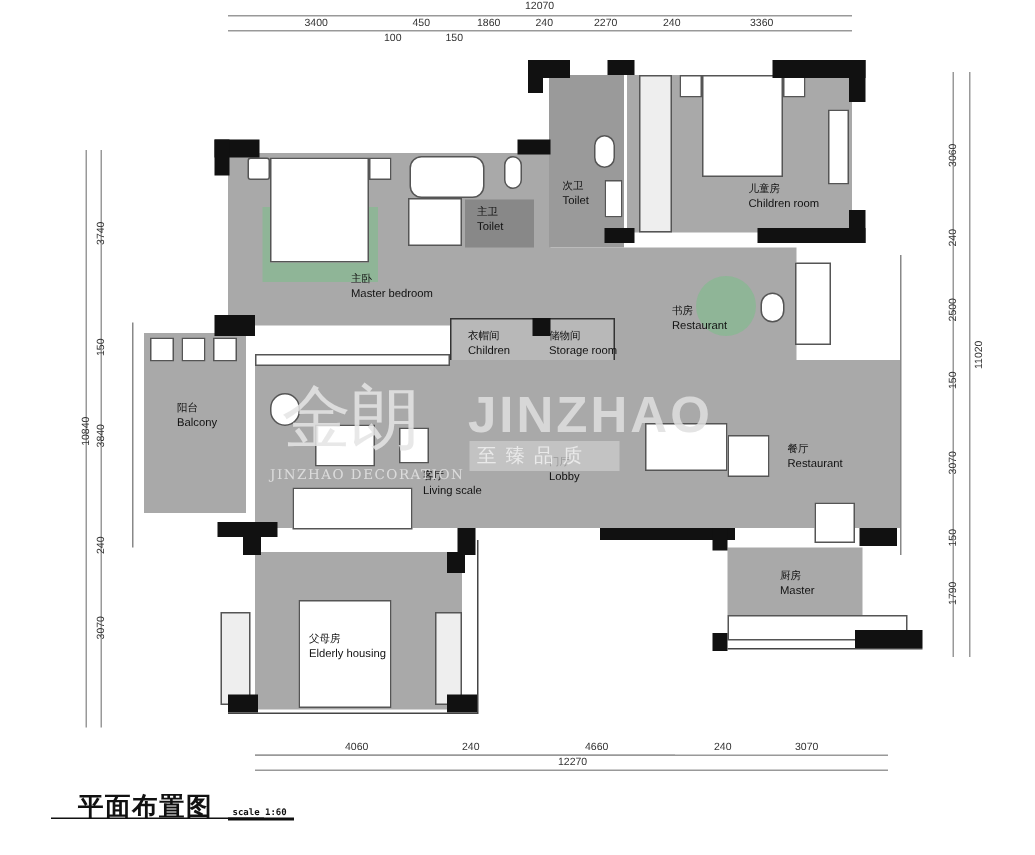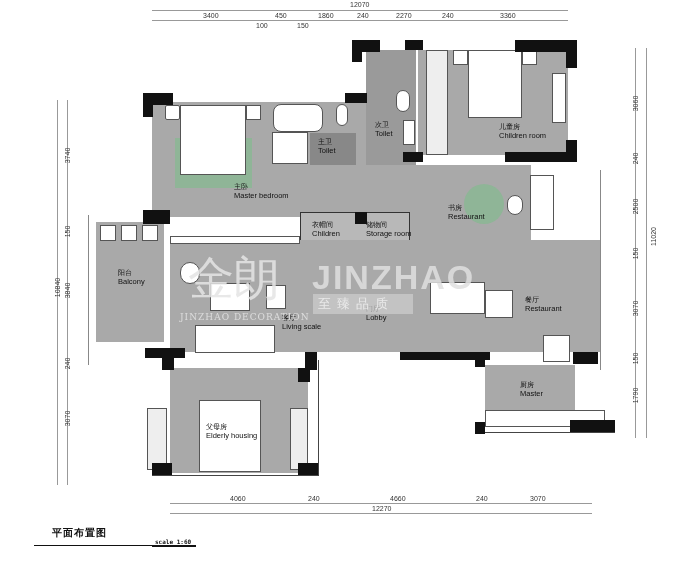--- a/index.html
+++ b/index.html
@@ -196,16 +196,16 @@
 <div class="abs" style="left:170px;top:503px;width:280px;height:1px;background:#999;"></div>
 <div class="abs" style="left:170px;top:503px;width:422px;height:1px;background:#999;"></div>
 <div class="abs" style="left:170px;top:513px;width:422px;height:1px;background:#999;"></div>
 <div class="dimtxt" style="left:230px;top:495px;">4060</div>
 <div class="dimtxt" style="left:308px;top:495px;">240</div>
 <div class="dimtxt" style="left:390px;top:495px;">4660</div>
 <div class="dimtxt" style="left:476px;top:495px;">240</div>
 <div class="dimtxt" style="left:530px;top:495px;">3070</div>
 <div class="dimtxt" style="left:372px;top:505px;">12270</div>
 
-<div class="abs" style="left:52px;top:526px;font-size:10px;font-weight:bold;color:#111;letter-spacing:1px;">平面布置图</div>
+<div class="abs" style="left:52px;top:526px;font-size:17px;font-weight:bold;color:#111;letter-spacing:1px;">平面布置图</div>
 <div class="abs" style="left:34px;top:545px;width:142px;height:1px;background:#111;"></div>
 <div class="abs" style="left:155px;top:538px;font-size:6px;font-family:'DejaVu Sans Mono',monospace;font-weight:bold;color:#111;">scale 1:60</div>
 <div class="abs" style="left:152px;top:545px;width:44px;height:2px;background:#111;"></div>
 
 </body></html>

